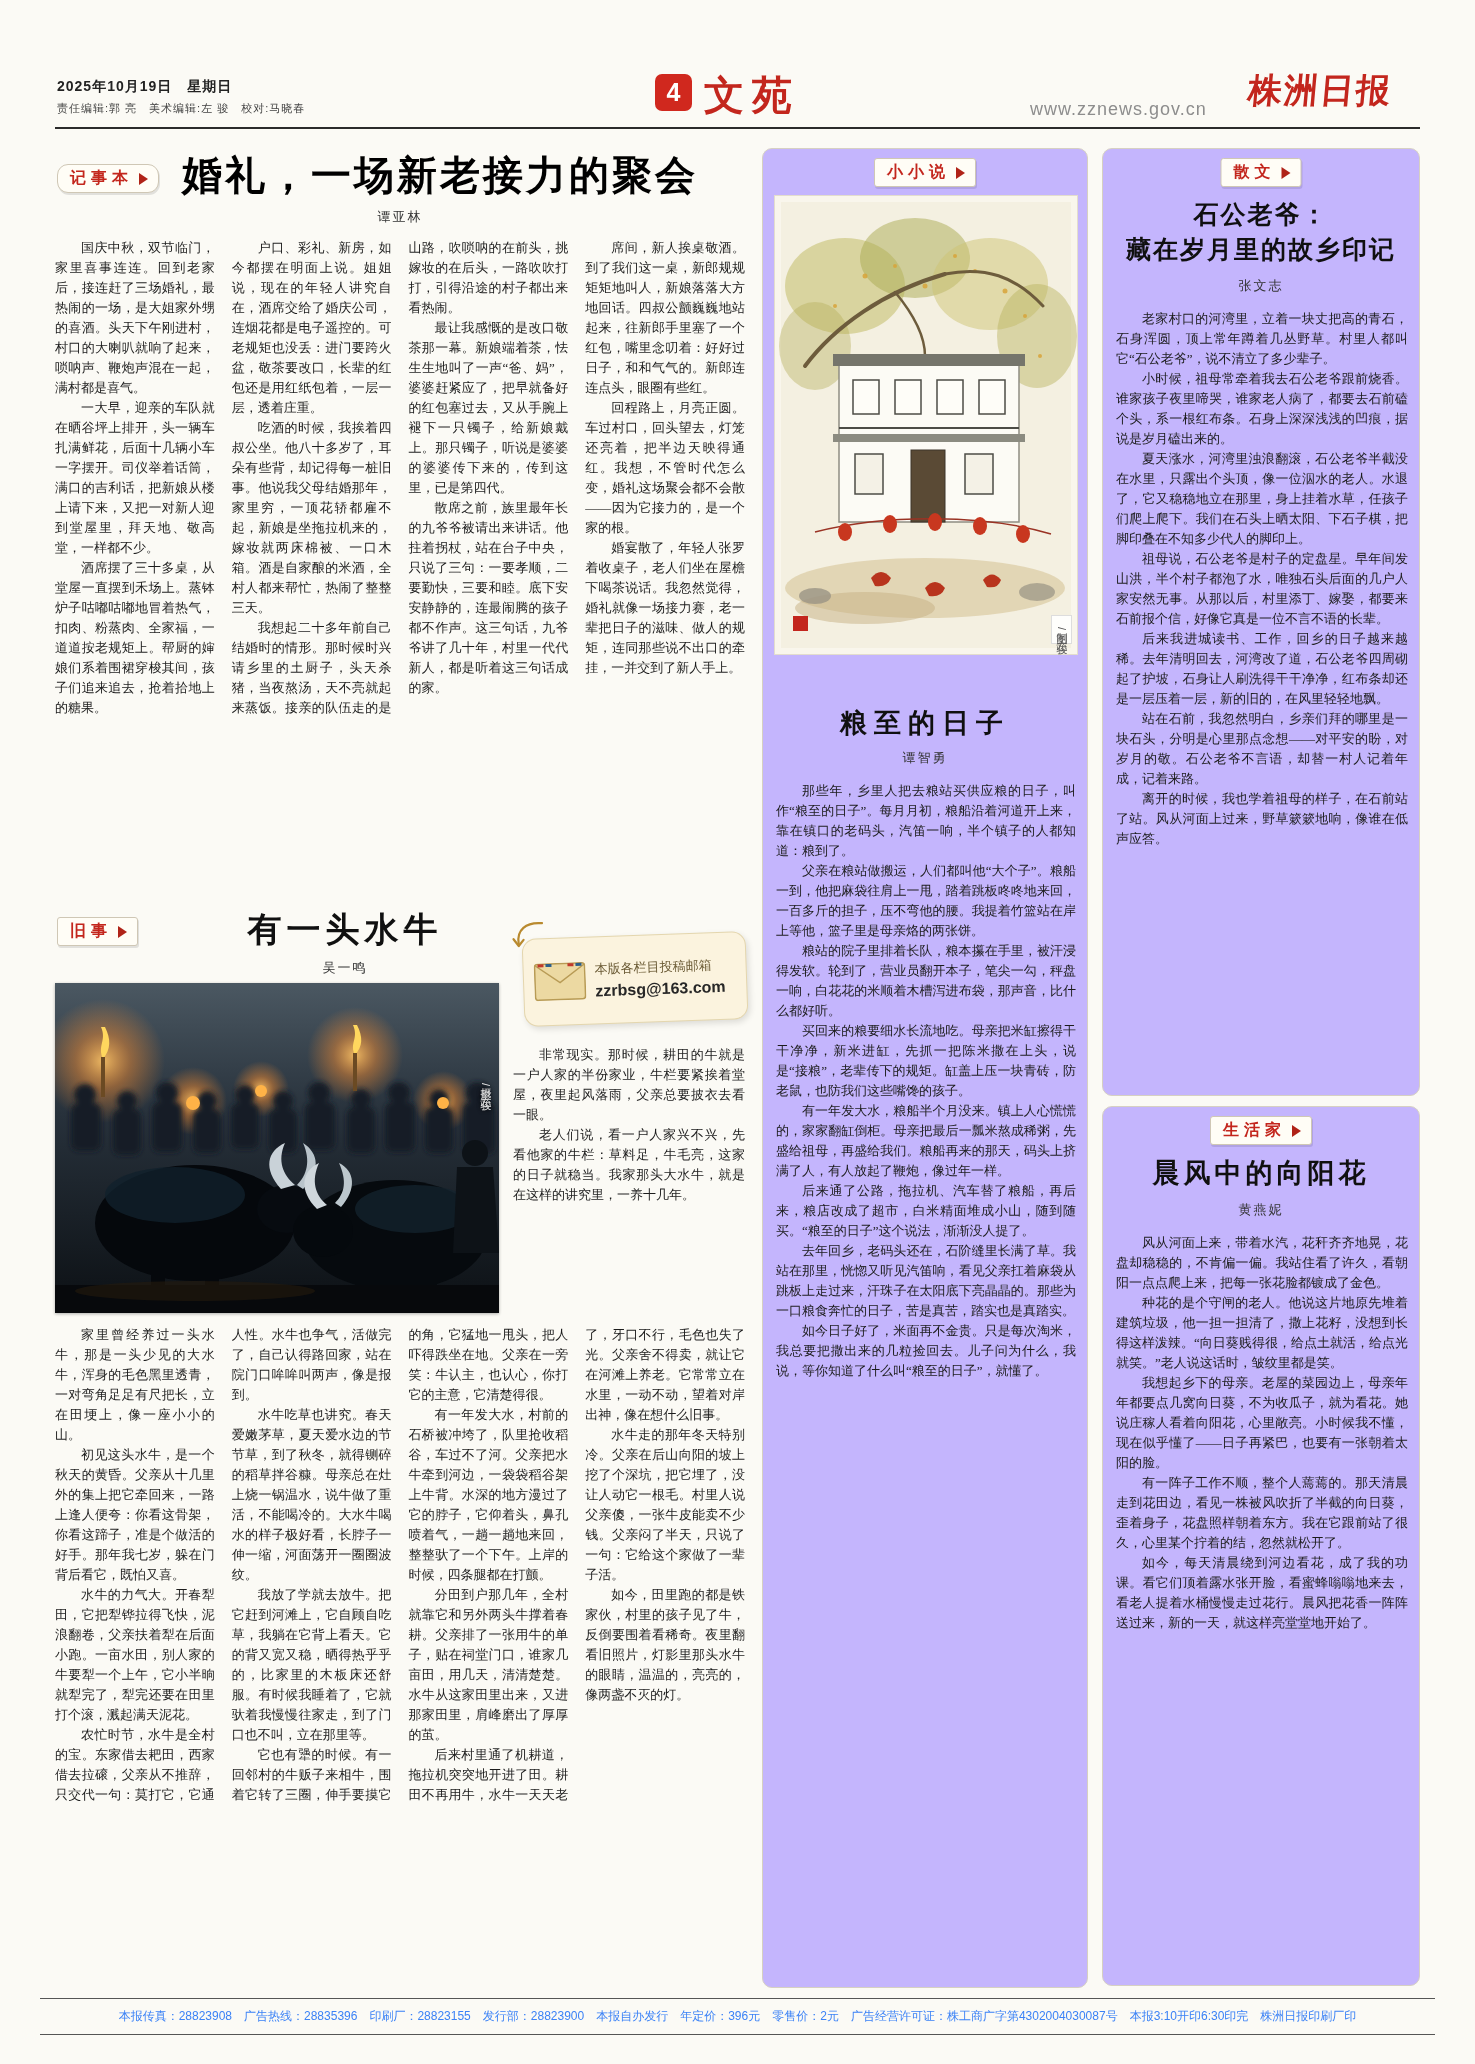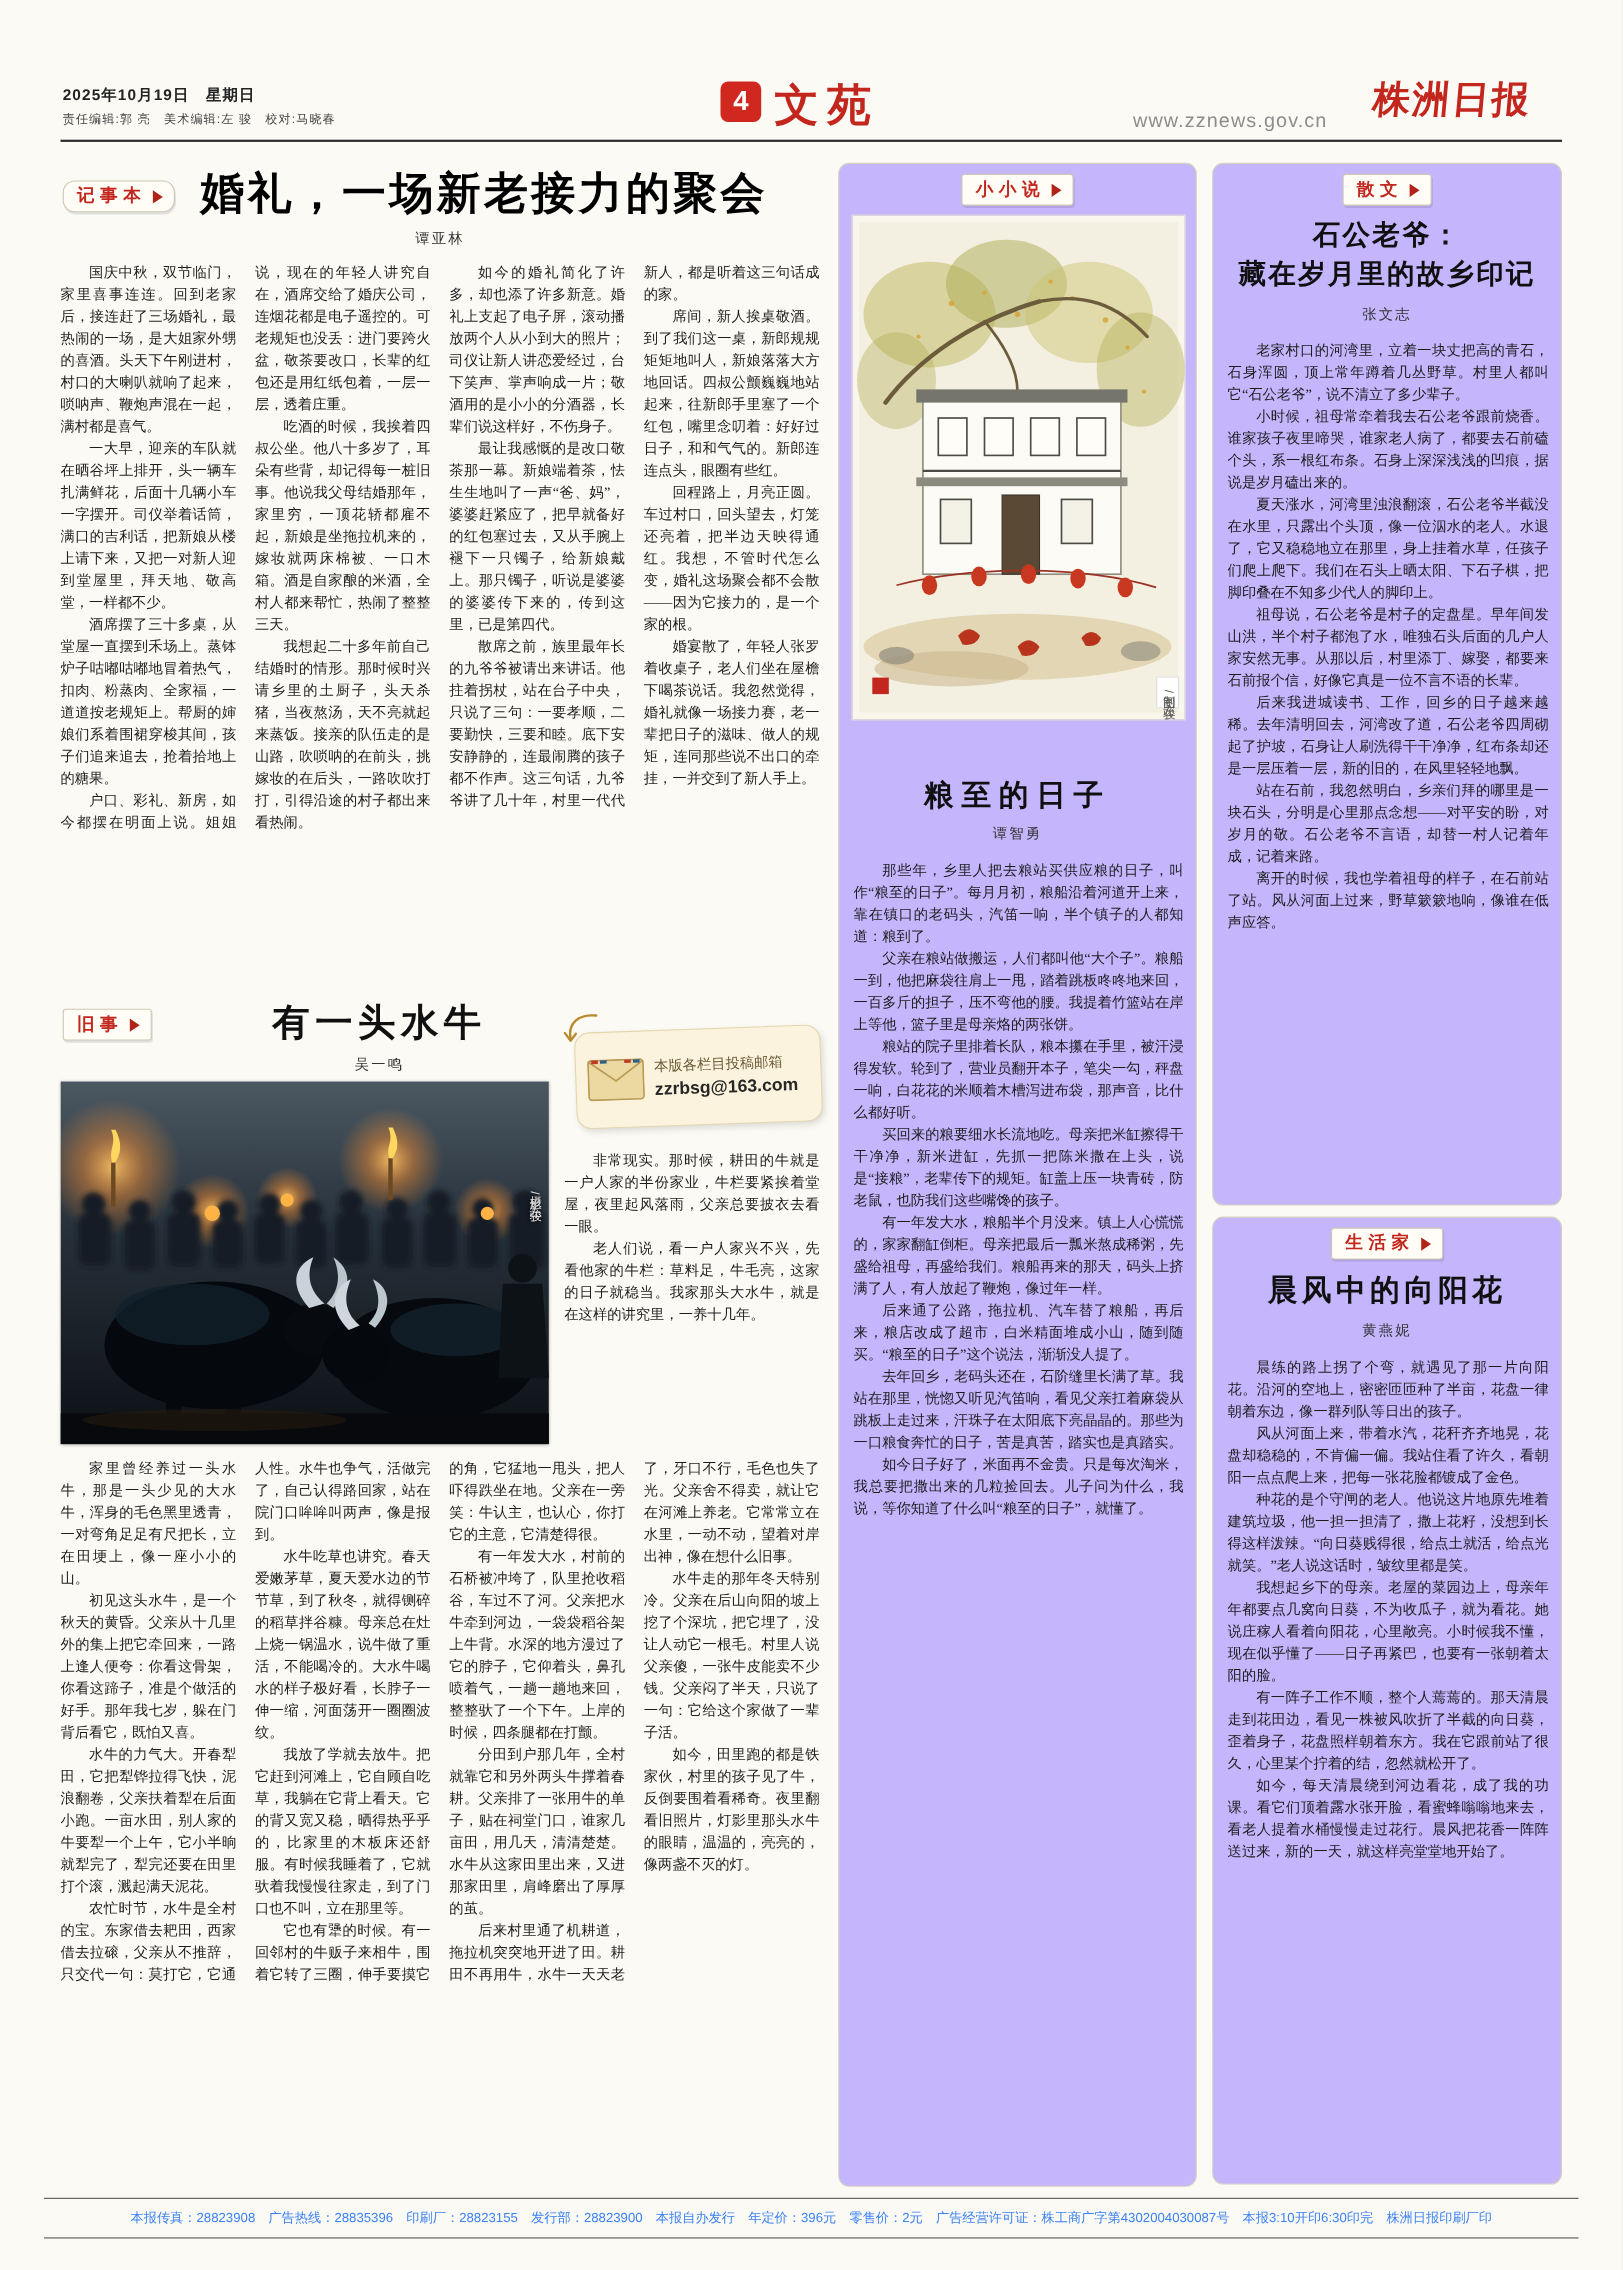--- a/index.html
+++ b/index.html
@@ -86,21 +86,20 @@
     <span class="tag aw-tag">记事本</span>
     <div class="aw-title">婚礼，一场新老接力的聚会</div>
     <div class="author aw-author">谭亚林</div>
     <div class="aw-body body-text cols4">
         <p>国庆中秋，双节临门，家里喜事连连。回到老家后，接连赶了三场婚礼，最热闹的一场，是大姐家外甥的喜酒。头天下午刚进村，村口的大喇叭就响了起来，唢呐声、鞭炮声混在一起，满村都是喜气。</p>
         <p>一大早，迎亲的车队就在晒谷坪上排开，头一辆车扎满鲜花，后面十几辆小车一字摆开。司仪举着话筒，满口的吉利话，把新娘从楼上请下来，又把一对新人迎到堂屋里，拜天地、敬高堂，一样都不少。</p>
         <p>酒席摆了三十多桌，从堂屋一直摆到禾场上。蒸钵炉子咕嘟咕嘟地冒着热气，扣肉、粉蒸肉、全家福，一道道按老规矩上。帮厨的婶娘们系着围裙穿梭其间，孩子们追来追去，抢着拾地上的糖果。</p>
         <p>户口、彩礼、新房，如今都摆在明面上说。姐姐说，现在的年轻人讲究自在，酒席交给了婚庆公司，连烟花都是电子遥控的。可老规矩也没丢：进门要跨火盆，敬茶要改口，长辈的红包还是用红纸包着，一层一层，透着庄重。</p>
         <p>吃酒的时候，我挨着四叔公坐。他八十多岁了，耳朵有些背，却记得每一桩旧事。他说我父母结婚那年，家里穷，一顶花轿都雇不起，新娘是坐拖拉机来的，嫁妆就两床棉被、一口木箱。酒是自家酿的米酒，全村人都来帮忙，热闹了整整三天。</p>
         <p>我想起二十多年前自己结婚时的情形。那时候时兴请乡里的土厨子，头天杀猪，当夜熬汤，天不亮就起来蒸饭。接亲的队伍走的是山路，吹唢呐的在前头，挑嫁妆的在后头，一路吹吹打打，引得沿途的村子都出来看热闹。</p>
-        <p>如今的婚礼简化了许多，却也添了许多新意。婚礼上支起了电子屏，滚动播放两个人从小到大的照片；司仪让新人讲恋爱经过，台下笑声、掌声响成一片；敬酒用的是小小的分酒器，长辈们说这样好，不伤身子。</p>
         <p>最让我感慨的是改口敬茶那一幕。新娘端着茶，怯生生地叫了一声“爸、妈”，婆婆赶紧应了，把早就备好的红包塞过去，又从手腕上褪下一只镯子，给新娘戴上。那只镯子，听说是婆婆的婆婆传下来的，传到这里，已是第四代。</p>
         <p>散席之前，族里最年长的九爷爷被请出来讲话。他拄着拐杖，站在台子中央，只说了三句：一要孝顺，二要勤快，三要和睦。底下安安静静的，连最闹腾的孩子都不作声。这三句话，九爷爷讲了几十年，村里一代代新人，都是听着这三句话成的家。</p>
         <p>席间，新人挨桌敬酒。到了我们这一桌，新郎规规矩矩地叫人，新娘落落大方地回话。四叔公颤巍巍地站起来，往新郎手里塞了一个红包，嘴里念叨着：好好过日子，和和气气的。新郎连连点头，眼圈有些红。</p>
         <p>回程路上，月亮正圆。车过村口，回头望去，灯笼还亮着，把半边天映得通红。我想，不管时代怎么变，婚礼这场聚会都不会散——因为它接力的，是一个家的根。</p>
         <p>婚宴散了，年轻人张罗着收桌子，老人们坐在屋檐下喝茶说话。我忽然觉得，婚礼就像一场接力赛，老一辈把日子的滋味、做人的规矩，连同那些说不出口的牵挂，一并交到了新人手上。</p>
       </div>
   </div>
 
   <div class="art-buffalo">
     <span class="tag ab-tag">旧事</span>
@@ -333,21 +332,20 @@
         <p>站在石前，我忽然明白，乡亲们拜的哪里是一块石头，分明是心里那点念想——对平安的盼，对岁月的敬。石公老爷不言语，却替一村人记着年成，记着来路。</p>
         <p>离开的时候，我也学着祖母的样子，在石前站了站。风从河面上过来，野草簌簌地响，像谁在低声应答。</p>
       </div>
   </div>
 
   <div class="box box-life">
     <span class="tag bl-tag">生活家</span>
     <div class="bl-title">晨风中的向阳花</div>
     <div class="author bl-author">黄燕妮</div>
     <div class="bl-body body-text single">
-        <p>晨练的路上拐了个弯，就遇见了那一片向阳花。沿河的空地上，密密匝匝种了半亩，花盘一律朝着东边，像一群列队等日出的孩子。</p>
         <p>风从河面上来，带着水汽，花秆齐齐地晃，花盘却稳稳的，不肯偏一偏。我站住看了许久，看朝阳一点点爬上来，把每一张花脸都镀成了金色。</p>
         <p>种花的是个守闸的老人。他说这片地原先堆着建筑垃圾，他一担一担清了，撒上花籽，没想到长得这样泼辣。“向日葵贱得很，给点土就活，给点光就笑。”老人说这话时，皱纹里都是笑。</p>
         <p>我想起乡下的母亲。老屋的菜园边上，母亲年年都要点几窝向日葵，不为收瓜子，就为看花。她说庄稼人看着向阳花，心里敞亮。小时候我不懂，现在似乎懂了——日子再紧巴，也要有一张朝着太阳的脸。</p>
         <p>有一阵子工作不顺，整个人蔫蔫的。那天清晨走到花田边，看见一株被风吹折了半截的向日葵，歪着身子，花盘照样朝着东方。我在它跟前站了很久，心里某个拧着的结，忽然就松开了。</p>
         <p>如今，每天清晨绕到河边看花，成了我的功课。看它们顶着露水张开脸，看蜜蜂嗡嗡地来去，看老人提着水桶慢慢走过花行。晨风把花香一阵阵送过来，新的一天，就这样亮堂堂地开始了。</p>
       </div>
   </div>
 
   <div class="rule-f1"></div>
   <div class="footer-text">本报传真：28823908　广告热线：28835396　印刷厂：28823155　发行部：28823900　本报自办发行　年定价：396元　零售价：2元　广告经营许可证：株工商广字第4302004030087号　本报3:10开印6:30印完　株洲日报印刷厂印</div>

